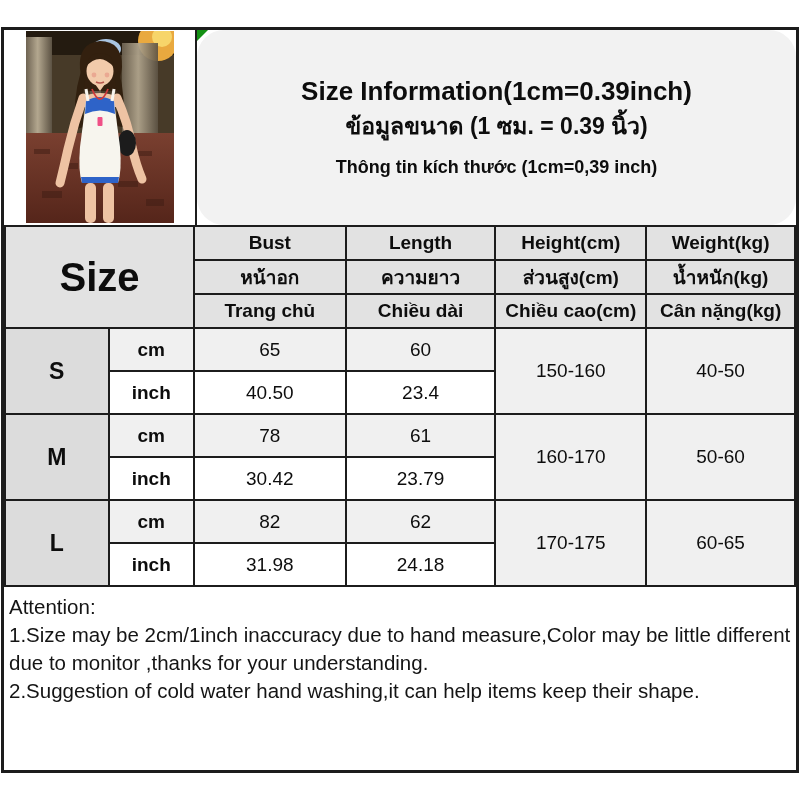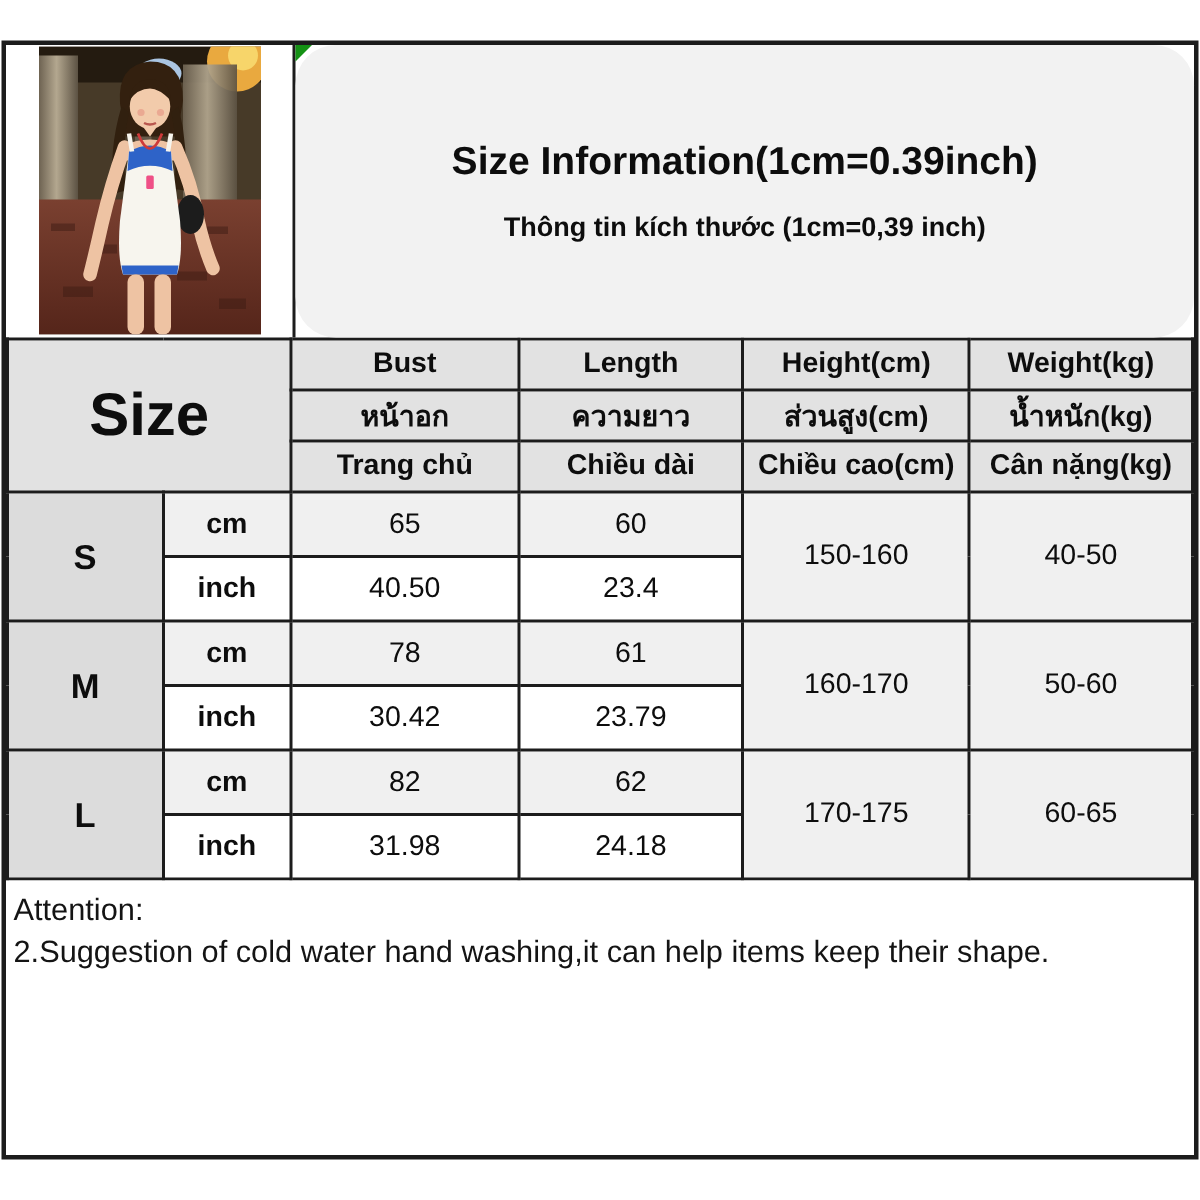--- a/index.html
+++ b/index.html
@@ -115,20 +115,21 @@
         <line x1="86" y1="70" x2="88" y2="58" stroke="#f7f5ee" stroke-width="3"></line>
         <path d="M66 58 Q74 78 82 58" stroke="#cf3a3a" stroke-width="1.8" fill="none"></path>
         <rect x="71.5" y="86" width="5" height="9" rx="1" fill="#ef4f86"></rect>
         <rect x="59" y="152" width="11" height="40" rx="5" fill="#eec3a3"></rect>
         <rect x="77" y="152" width="11" height="40" rx="5" fill="#eec3a3"></rect>
       </svg>
     </div>
     <div class="title-cell">
       <div class="corner-marker"></div>
       <div class="title-en">Size Information(1cm=0.39inch)</div>
+      <div class="title-th">ข้อมูลขนาด (1 ซม. = 0.39 นิ้ว)</div>
       <div class="title-vi">Thông tin kích thước (1cm=0,39 inch)</div>
     </div>
   </div>
 
   <table class="size-table">
     <colgroup>
       <col class="col-size">
         <col class="col-unit">
         <col class="col-bust">
       <col class="col-length">
@@ -195,16 +196,17 @@
       <tr class="drow">
         <td class="unit-cell inbg">inch</td>
         <td class="val inbg">31.98</td>
         <td class="val inbg">24.18</td>
       </tr>
     </tbody>
   </table>
 
   <div class="attention">
     <p>Attention:</p>
+    <p>1.Size may be 2cm/1inch inaccuracy due to hand measure,Color may be little different due to monitor ,thanks for your understanding.</p>
     <p>2.Suggestion of cold water hand washing,it can help items keep their shape.</p>
   </div>
 
 </div>
 
 </body></html>

